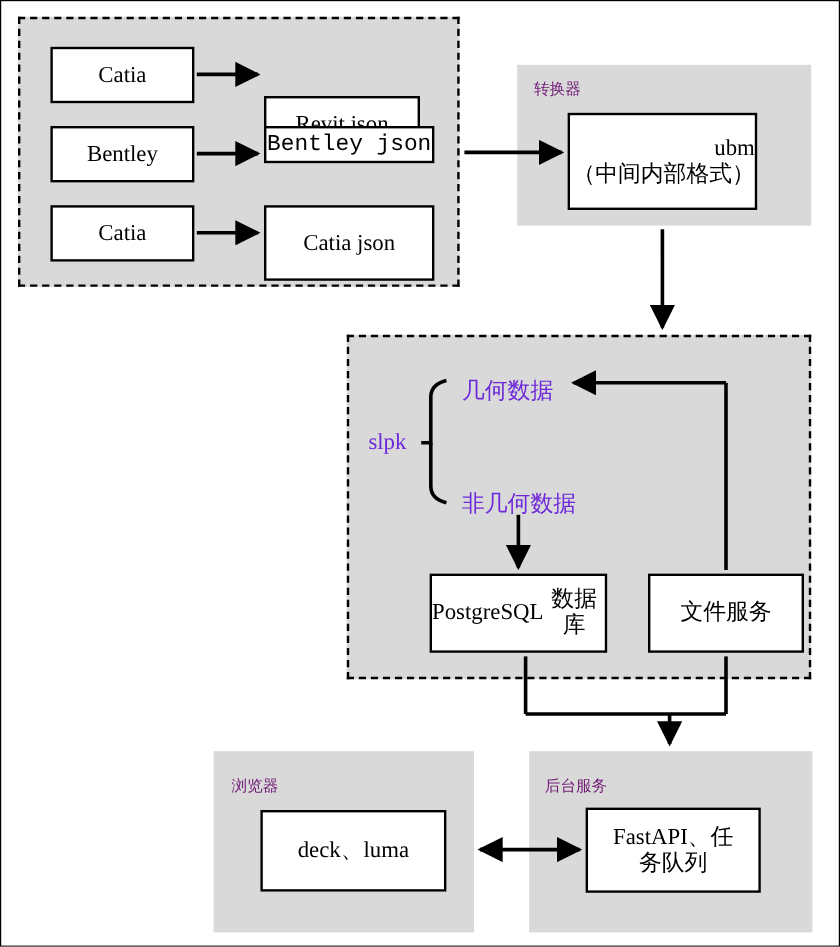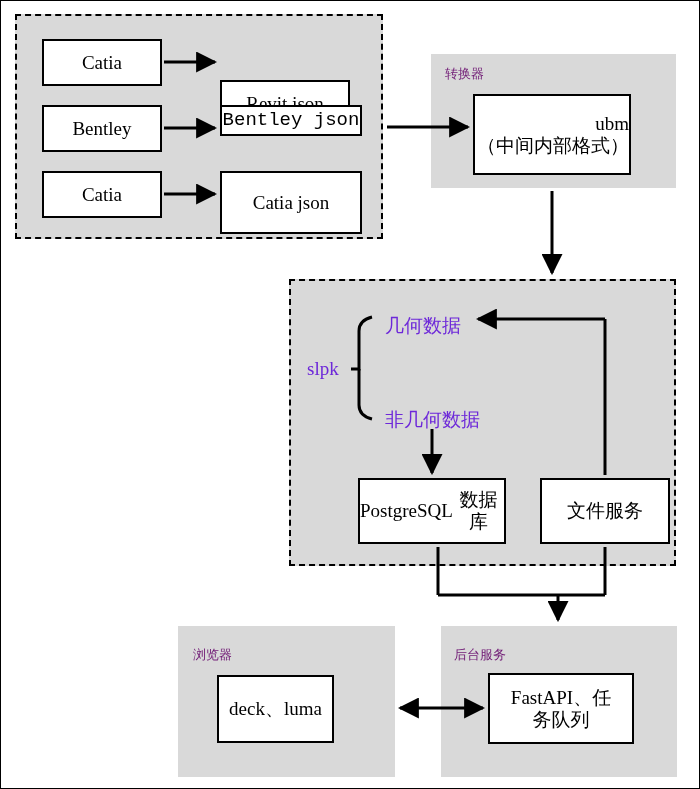--- a/index.html
+++ b/index.html
@@ -99,21 +99,21 @@
   <div class="plain-text" style="left:384px; top:312px;">几何数据</div>
   <div class="plain-text" style="left:384px; top:406px;">非几何数据</div>
 
   <div class="node" style="left:357px; top:477px; width:148px; height:66px; flex-direction:row;">
     <span>PostgreSQL</span>
     <span class="line2">数据库</span>
   </div>
 
   <div class="node" style="left:539px; top:477px; width:130px; height:66px;">文件服务</div>
 
-  <div class="node" style="left:216px; top:674px; width:117px; height:68px;">deck、luma</div>
+  <div class="node" style="left:216px; top:674px; width:155px; height:68px;">deck、luma</div>
 
   <div class="node" style="left:487px; top:672px; width:146px; height:71px; flex-direction:column;">
     <span>FastAPI、任</span>
     <span class="line2">务队列</span>
   </div>
 
   <svg class="overlay" viewBox="0 0 700 789">
     <defs>
       <marker id="arrow" viewBox="0 0 10 10" refX="9" refY="5" markerWidth="7" markerHeight="7" orient="auto-start-reverse">
         <path d="M 0 0 L 10 5 L 0 10 z" fill="#000000"></path>

